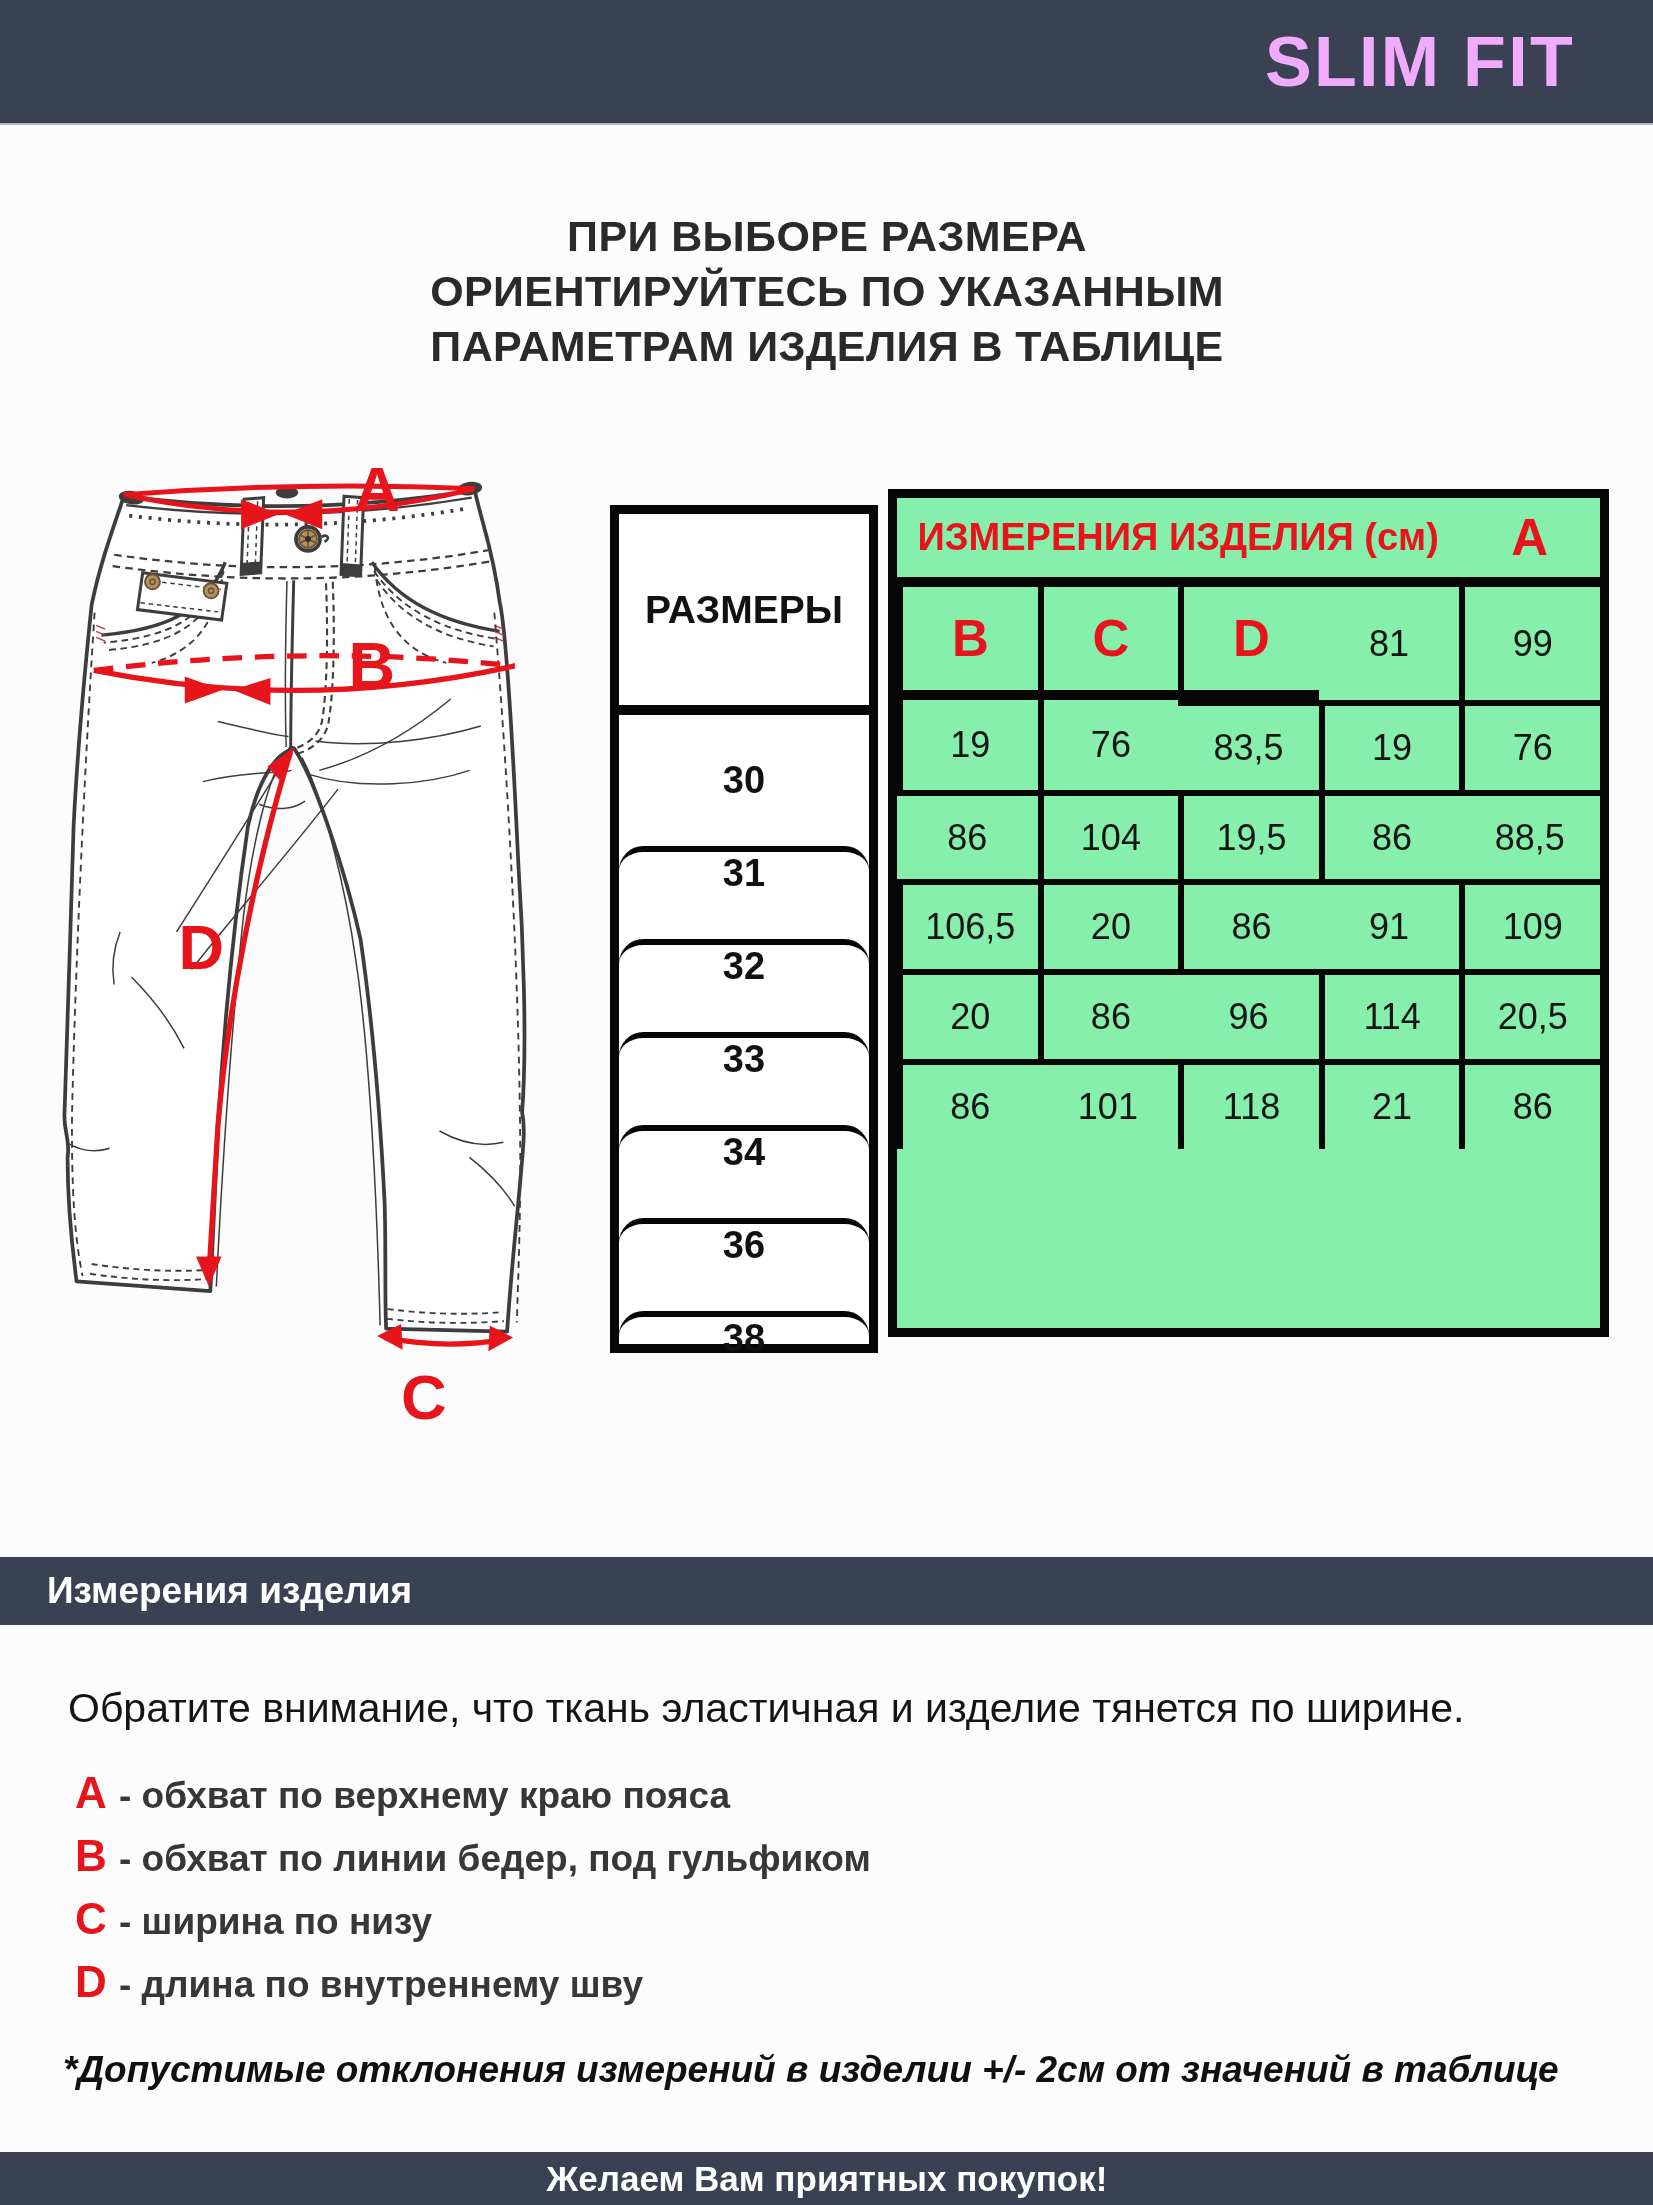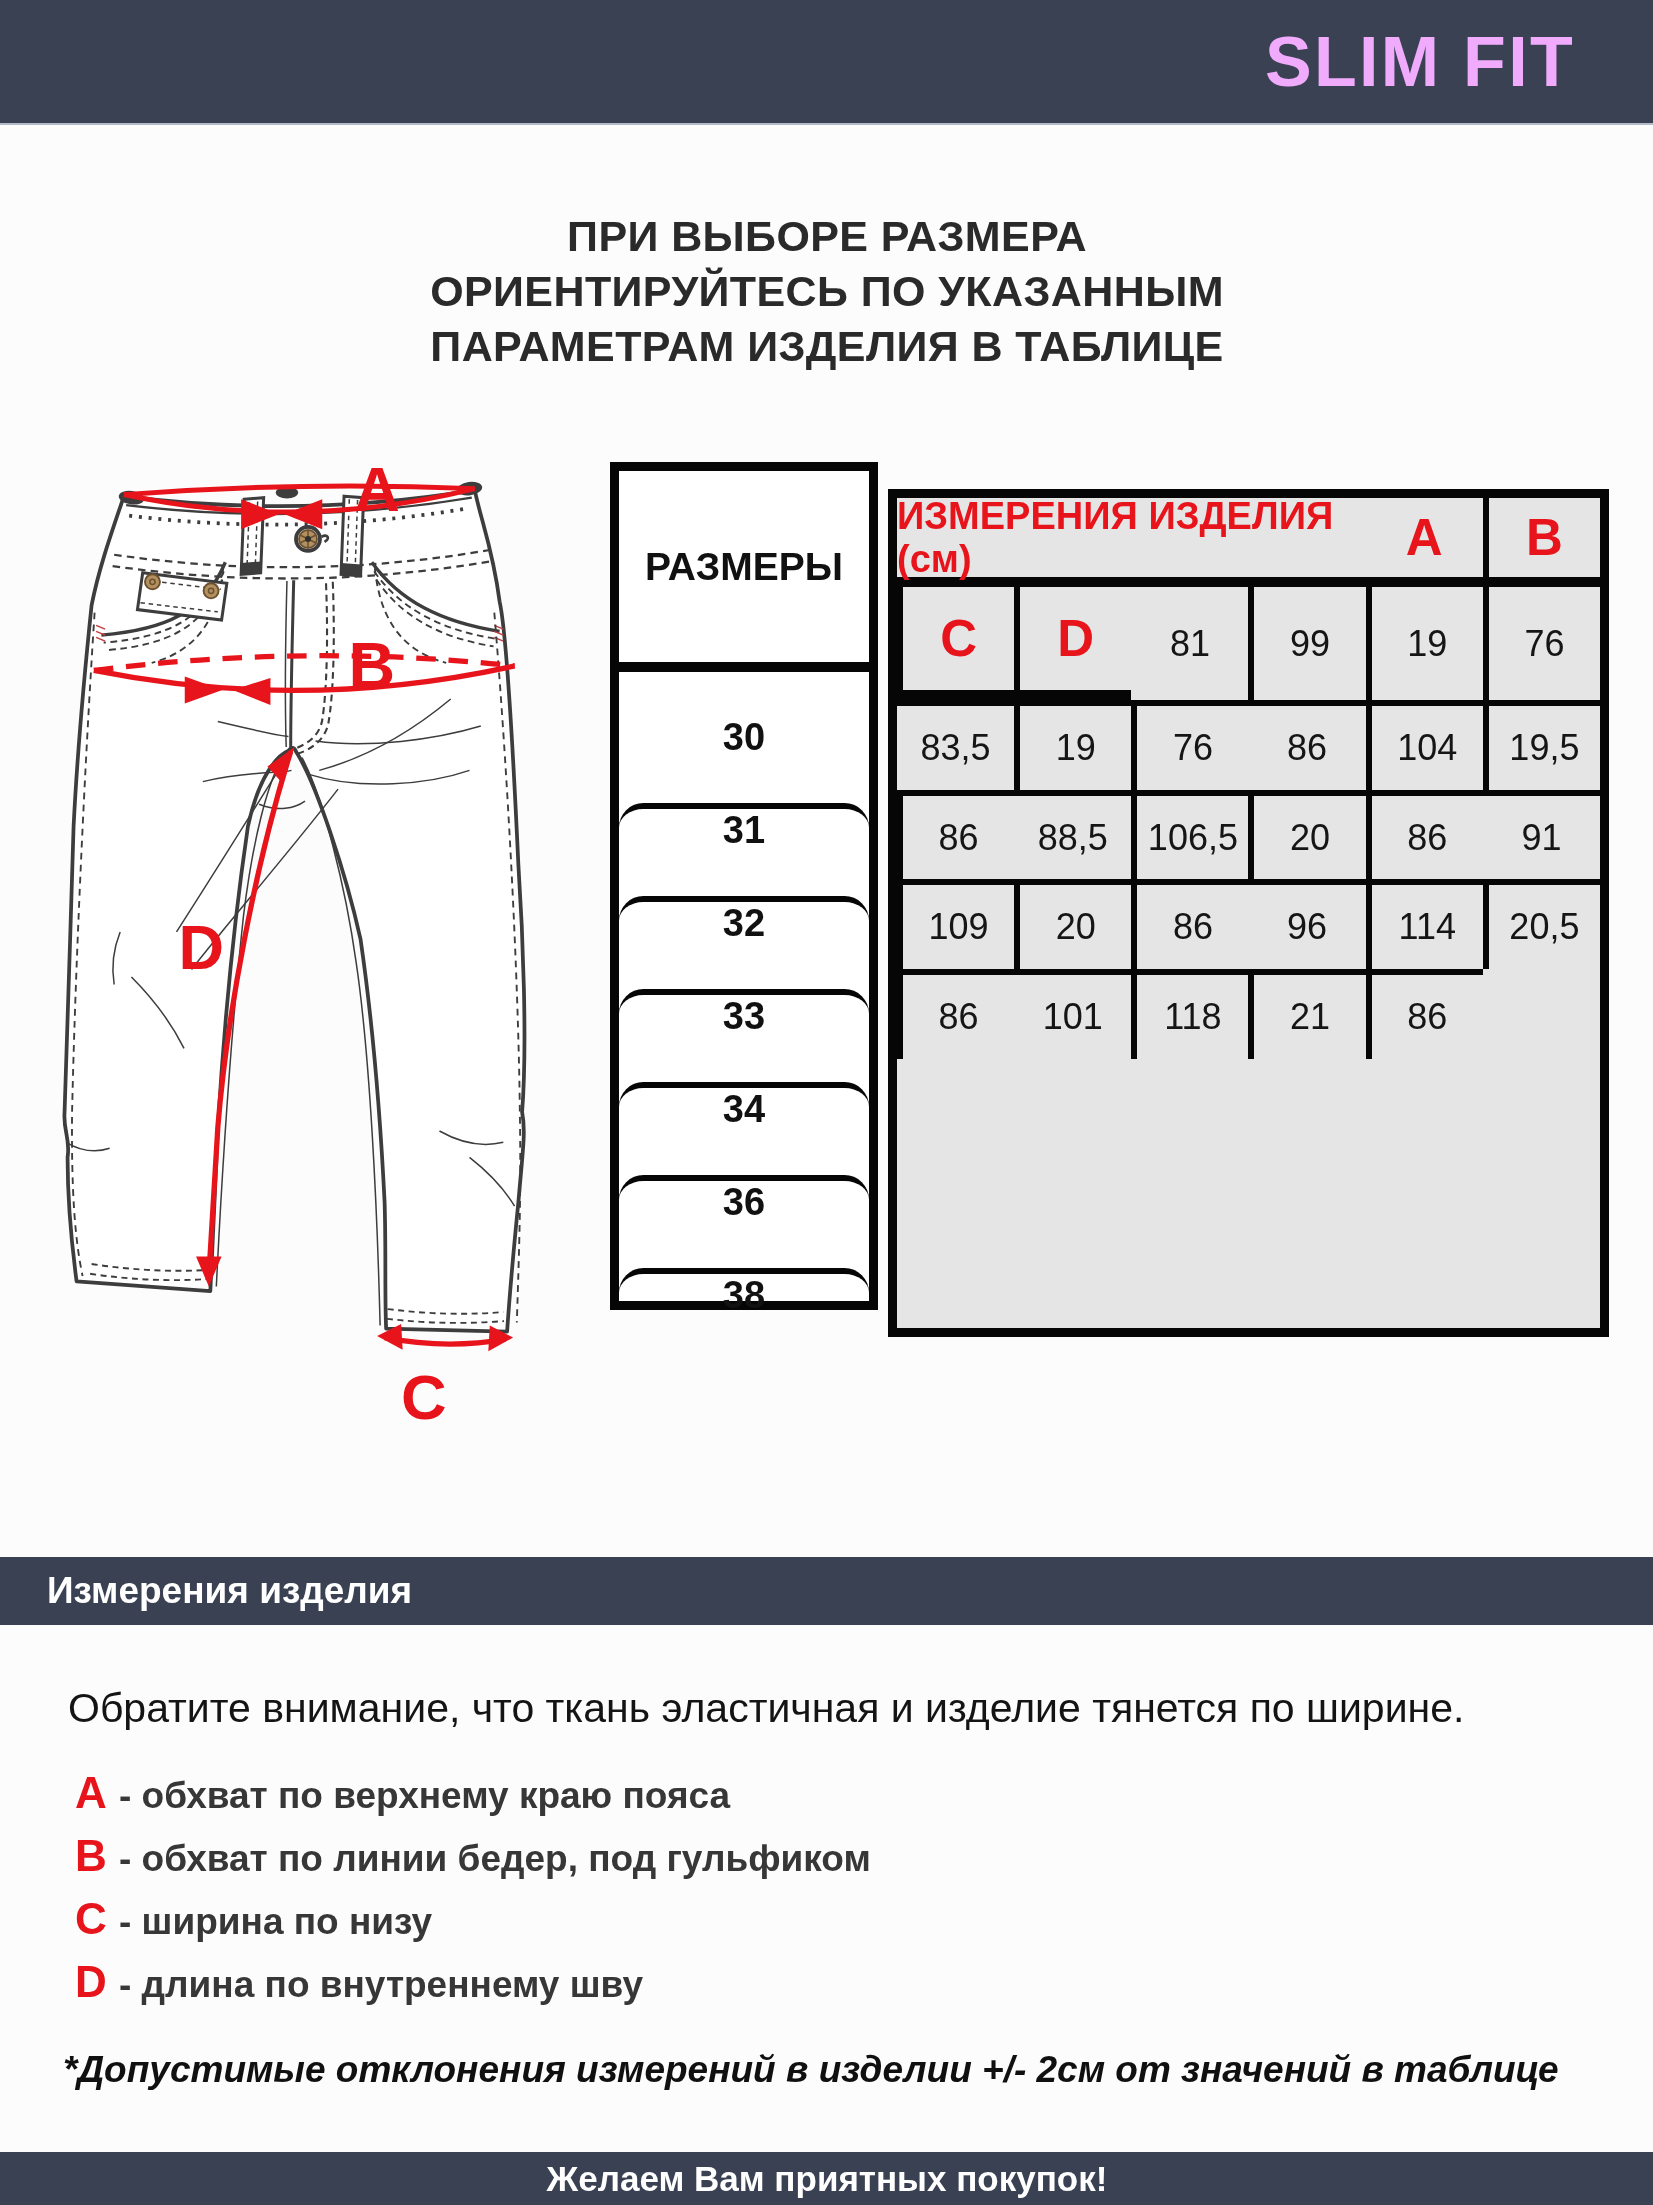--- a/index.html
+++ b/index.html
@@ -30,38 +30,38 @@
   .jeans {
     position: absolute; left: 30px; top: 451px;
     width: 571px; height: 1067px;
   }
   .jeans text {
     font-family: "Liberation Sans", sans-serif;
     font-weight: bold; fill: #e8141b;
   }
   
   .sizes-box {
-    position: absolute; left: 610px; top: 462px; width: 268px; height: 848px;
+    position: absolute; left: 610px; top: 505px; width: 268px; height: 848px;
     background: #ffffff; border: 9.8px solid #060606;
     display: grid; grid-template-rows: 201px repeat(7, 1fr); gap: 44px;
   }
   .sz-head {
     display: flex; align-items: center; justify-content: center;
     font-size: 39px; font-weight: bold; color: #111;
     border-bottom: 10.5px solid #060606;
   }
   .sz-cell {
     display: flex; align-items: center; justify-content: center;
     font-size: 38px; font-weight: bold; color: #111; border-radius: 28px;
   }
   .sz-cell + .sz-cell { border-top: 6px solid #060606; }
   .meas-box {
     position: absolute; left: 888px; top: 489px; width: 721px; height: 848px;
-    background: #e5e5e5; border: 9.8px solid #060606;
-    display: grid; grid-template-columns: repeat(6, 1fr);
+    background: #86efac; border: 9.8px solid #060606;
+    display: grid; grid-template-columns: repeat(5, 1fr);
     grid-template-rows: 89px 113px repeat(7, 1fr);
   }
   .m-head {
     grid-column: 1 / 5; display: flex; align-items: center; justify-content: center;
     font-size: 38px; font-weight: bold; color: #e8141b;
     border-bottom: 10.5px solid #060606;
   }
   .m-col {
     display: flex; align-items: center; justify-content: center;
     font-size: 51px; font-weight: bold; color: #e8141b;

